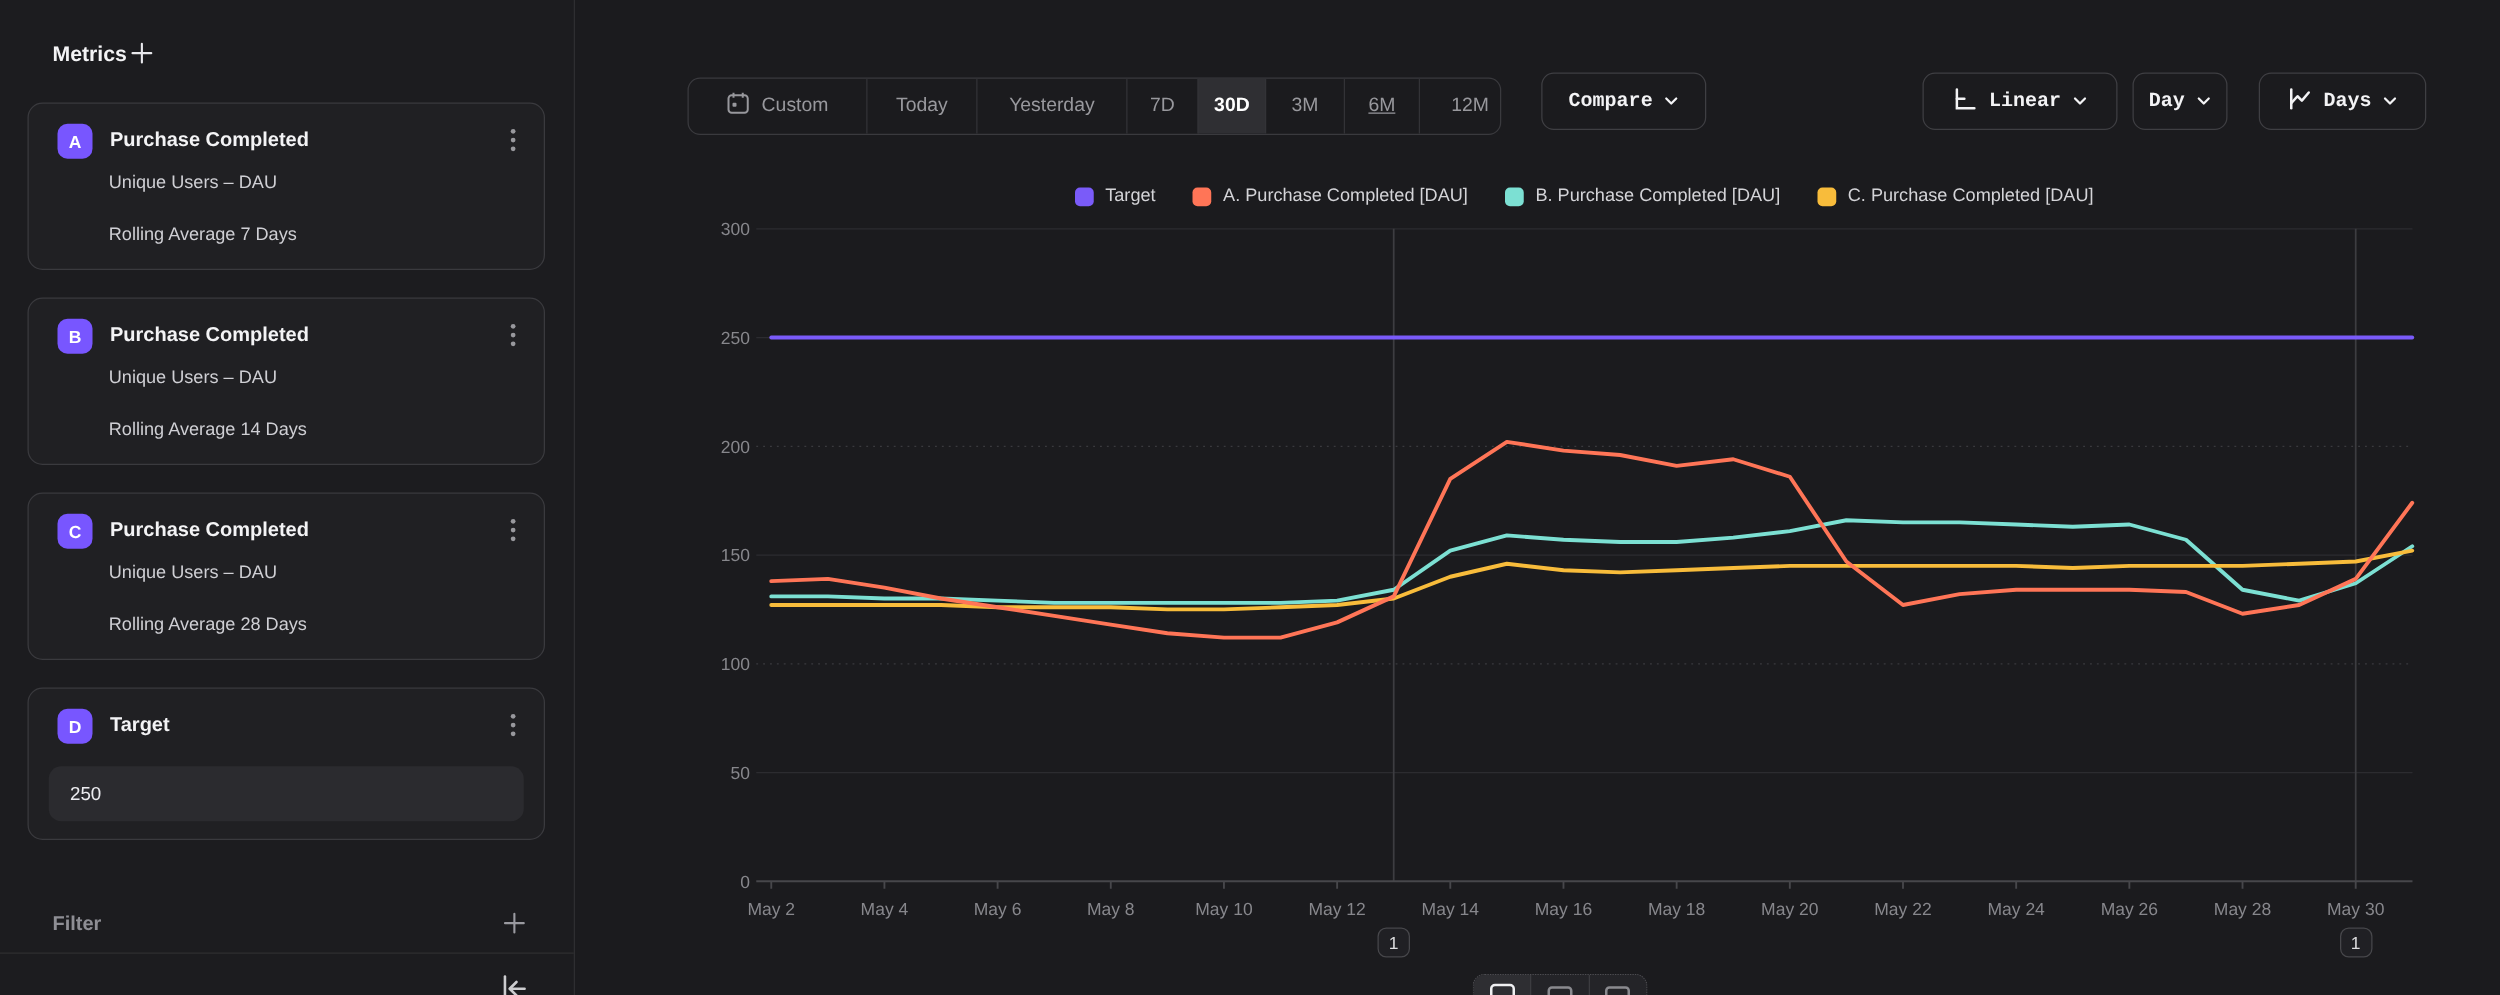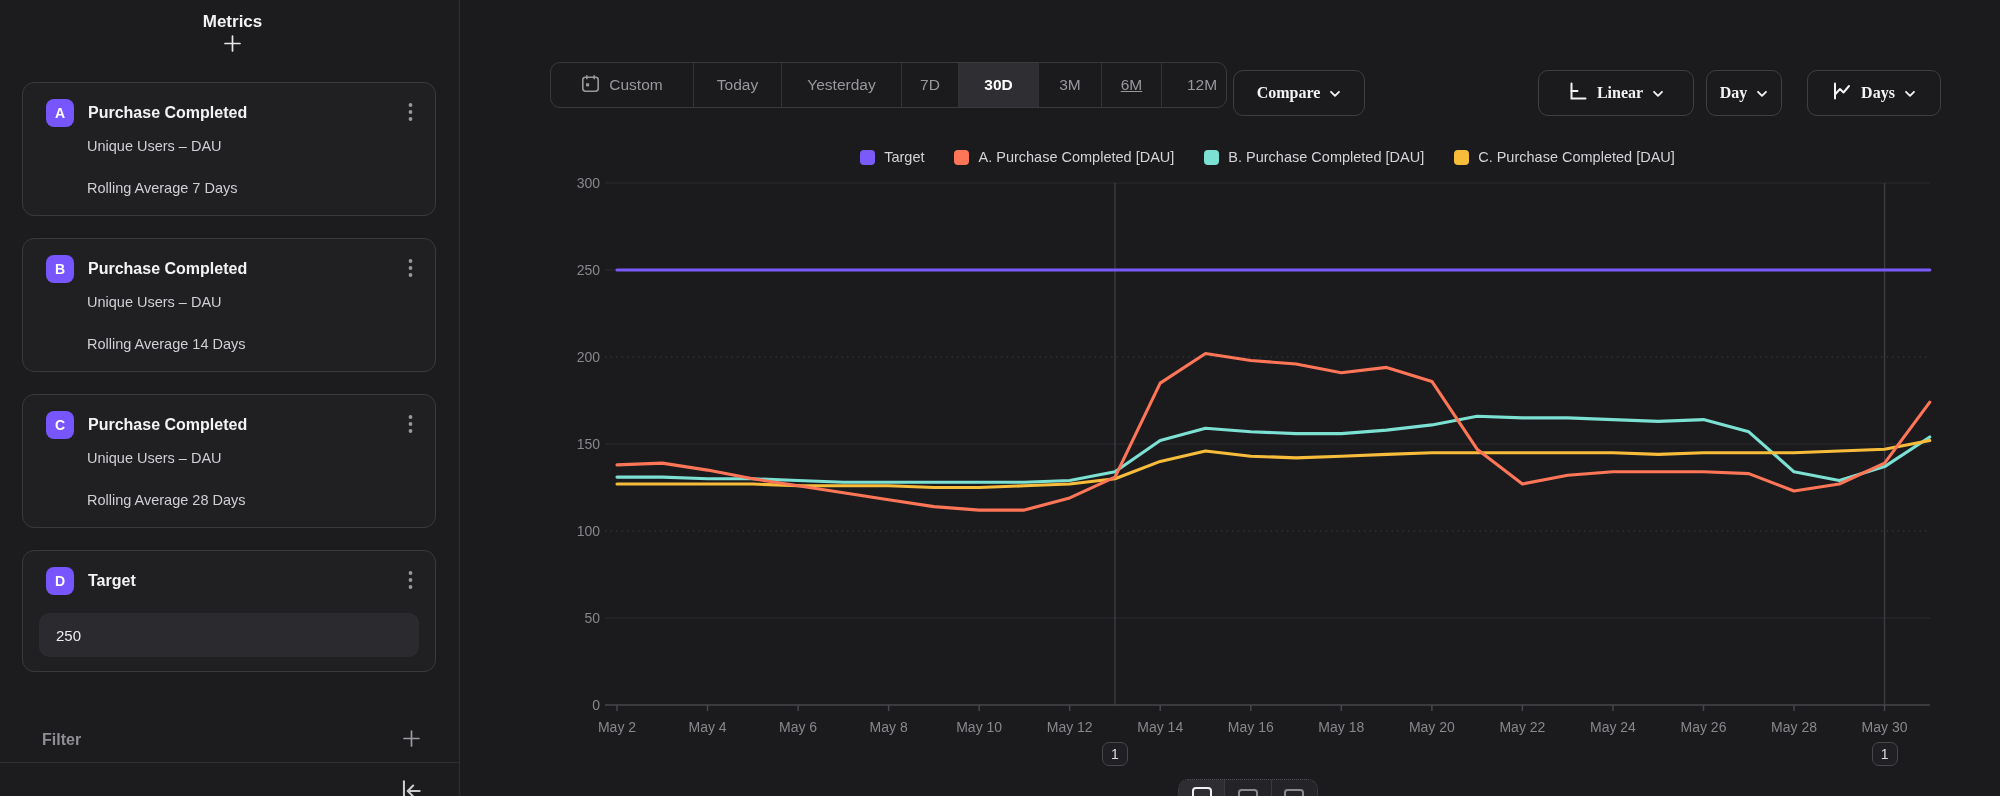--- a/index.html
+++ b/index.html
@@ -9,21 +9,21 @@
     background:#1b1b1e;
     font-family:"Liberation Sans", sans-serif;
     color:#f3f3f5;
   }
   
   .sidebar {
     position:absolute; left:0; top:0; width:460px; height:796px;
     background:#1c1c1f; border-right:1px solid #2e2e31;
   }
   .sidebar-header { position:absolute; left:42px; right:36px; top:30px; height:28px;
-    display:flex; align-items:center; justify-content:flex-end;flex-direction:column; }
+    display:flex; align-items:center; justify-content:flex-start; }
   .sidebar-title { font-size:17px; font-weight:700; color:#f3f3f5; }
   .icon-btn { background:none; border:none; color:#e8e8ec; cursor:pointer; padding:2px; display:flex; align-items:center; }
   .card {
     position:absolute; left:22px; width:414px;
     background:#202023; border:1px solid #3a3a3e; border-radius:12px;
   }
   .card-row { position:absolute; left:23px; top:16px; right:16px; height:28px; display:flex; align-items:center; }
   .badge { width:28px; height:28px; border-radius:8px; display:flex; align-items:center; justify-content:center;
     font-size:14px; font-weight:700; color:#fff; flex:0 0 28px; }
   .card-title { margin-left:14px; font-size:16px; font-weight:700; color:#f3f3f5; flex:1; }
@@ -42,23 +42,23 @@
   
   .main { position:absolute; left:461px; top:0; width:1539px; height:796px; }
   .rangebar { position:absolute; left:89px; top:62px; height:46px; display:flex;
     border:1px solid #3a3a3e; border-radius:10px; overflow:hidden; }
   .seg { display:flex; align-items:center; justify-content:center; gap:9px;
     background:transparent; border:none; cursor:pointer;
     font-family:inherit; font-size:15.5px; color:#98989d; height:100%; }
   .seg + .seg { border-left:1px solid #333337; }
   .seg.active { background:#2f2f33; color:#ffffff; font-weight:700; }
   .btn {
-    position:absolute; top:70px; height:46px; display:flex; align-items:center; justify-content:center; gap:9px;
+    position:absolute; top:58px; height:46px; display:flex; align-items:center; justify-content:center; gap:9px;
     background:transparent; border:1px solid #3f3f43; border-radius:10px; cursor:pointer;
-    font-family:Liberation Serif, serif; font-size:16px; font-weight:700; color:#f3f3f5;
+    font-family:Liberation Mono, monospace; font-size:16px; font-weight:700; color:#f3f3f5;
   }
   .legend { position:absolute; left:144px; width:1325px; top:146px; height:22px;
     display:flex; align-items:center; justify-content:center; gap:30px; }
   .legend-item { display:flex; align-items:center; gap:9px; cursor:pointer; }
   .legend-swatch { width:15px; height:15px; border-radius:4px; }
   .legend-label { font-size:14.5px; color:#d4d4d8; }
   .chart-svg { position:absolute; left:0; top:130px; }
   .ann-badge {
     position:absolute; width:26px; height:24px; border-radius:7px;
     background:#202024; border:1px solid #47474b; color:#dcdcde;
@@ -178,21 +178,21 @@
       </button>
       <button class="seg" style="width: 88px;">
         <span>Today</span>
       </button>
       <button class="seg" style="width: 120px;">
         <span>Yesterday</span>
       </button>
       <button class="seg" style="width: 57px;">
         <span>7D</span>
       </button>
-      <button class="seg active" style="width: 80px;">
+      <button class="seg active" style="width: 54px;">
         <span>30D</span>
       </button>
       <button class="seg" style="width: 63px;">
         <span>3M</span>
       </button>
       <button class="seg" style="width: 60px; text-decoration: underline;">
         <span>6M</span>
       </button>
       <button class="seg" style="width: 65px; padding-left: 16px;">
         <span>12M</span>

